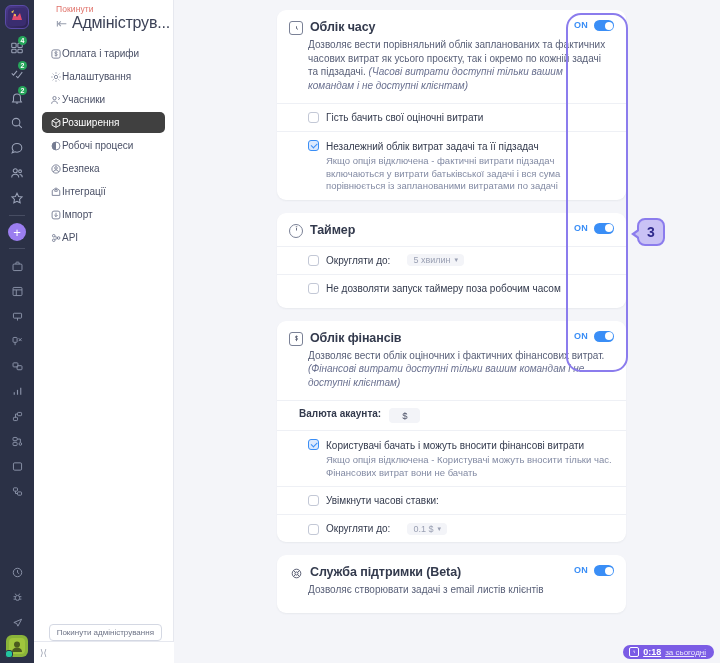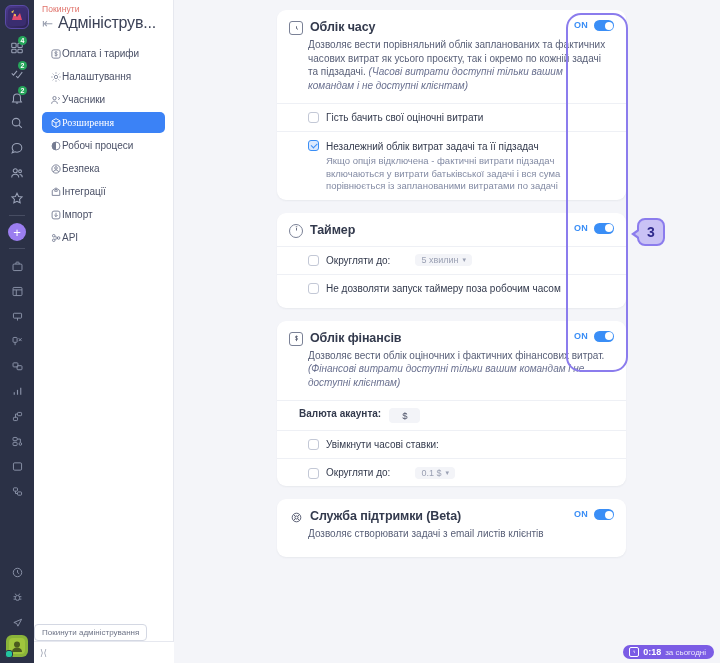--- a/index.html
+++ b/index.html
@@ -52,36 +52,36 @@
   .rail-avatar::after{
     content:"";position:absolute;left:-1px;bottom:-1px;width:6px;height:6px;
     border-radius:3px;background:#22c5a0;border:1px solid #2b3146;
   }
 
   
   #sidebar{
     position:absolute;left:34px;top:0;width:140px;height:663px;
     background:#fff;border-right:1px solid #e6e8ef;
   }
-  .sb-top{padding:4px 0 2px 8px;}
+  .sb-top{padding:4px 0 2px 22px;}
   .sb-leave{color:#e0726a;font-size:8.5px;letter-spacing:.1px;}
   .sb-title-row{display:flex;align-items:center;gap:5px;margin-top:0px;}
   .sb-back{color:#9aa0b0;font-size:13px;line-height:1;}
   .sb-title{font-size:16px;color:#3c4257;font-weight:400;letter-spacing:-.2px;}
   .sb-menu{margin-top:9px;padding:0 8px;}
   .sb-item{
     display:flex;align-items:center;height:21px;
     padding:0 7px;border-radius:5px;margin-bottom:2px;
     color:#4a5066;font-size:10px;cursor:pointer;
   }
   .sb-item .sb-ico{width:13px;height:13px;display:flex;align-items:center;justify-content:center;color:#757c92;flex:0 0 13px}
-  .sb-item.active{background:#3b82f6;color:#fff;font-family:Liberation Serif, serif;}
+  .sb-item.active{background:#404040;color:#fff;}
   .sb-item.active .sb-ico{color:#fff;}
   .sb-bottom{
-    position:absolute;bottom:22px;left:0;width:128px;text-align:left;text-decoration:underline;
+    position:absolute;bottom:22px;left:0;width:128px;text-align:right;text-decoration:underline;
   }
   .leave-admin-btn{
     display:inline-block;border:1px solid #d4d8e3;border-radius:4px;
     background:#fff;color:#6d7governmental;color:#6e7487;font-size:8px;
     padding:3px 7px;cursor:pointer;
   }
   .sb-footbar{
     position:absolute;left:34px;bottom:0;width:140px;height:22px;
     border-top:1px solid #e6e8ef;background:#fff;
     display:flex;align-items:center;padding-left:6px;color:#9aa0b0;font-size:9px;
@@ -140,21 +140,21 @@
   .cb.checked::after{
     content:"";width:5px;height:2.5px;border-left:1.4px solid #3a8ef6;
     border-bottom:1.4px solid #3a8ef6;transform:rotate(-45deg);margin-top:-1px;
   }
   .row-label{font-size:10px;color:#333a4d;font-weight:normal;line-height:13px;}
   .row-sub{
     color:#828aa3;font-size:9.5px;line-height:12.5px;margin-top:2px;font-weight:normal;
   }
   .dd{
     display:inline-flex;align-items:center;gap:4px;background:#f3f4f8;
-    border-radius:4px;padding:1px 6px;color:#9aa0b3;font-size:9px;margin-left:18px;
+    border-radius:4px;padding:1px 6px;color:#9aa0b3;font-size:9px;margin-left:10px;
     cursor:pointer;
   }
   .dd .chev{font-size:7px;}
   .pill{
     display:inline-block;background:#f3f4f8;border-radius:4px;
     padding:2px 13px;color:#4a5066;font-size:9.5px;margin-left:8px;cursor:pointer;
   }
   .inline-row{
     border-top:1px solid #eef0f5;padding:7px 13px 7px 31px;
     display:flex;align-items:flex-start;
@@ -182,20 +182,21 @@
     border-top:3px solid transparent;border-bottom:3px solid transparent;
     border-right:4px solid #c9c2f5;
   }
 
   
   .timer-badge{
     position:absolute;right:6px;bottom:4px;
     background:#7b5ce5;color:#fff;border-radius:9px;
     padding:2px 8px 2px 6px;display:flex;align-items:center;gap:4px;
     font-size:9px;
+    text-decoration:underline;
   }
   .timer-badge .tclock{
     width:10px;height:10px;border:1px solid #fff;border-radius:2px;
     display:flex;align-items:center;justify-content:center;font-size:6px;
   }
   .timer-time{font-weight:bold;}
   .timer-sub{font-size:8px;opacity:.85;}
 </style>
 </head>
 <body>
@@ -534,20 +535,27 @@
           <span class="on-label">ON</span>
           <span class="switch"></span>
         </span>
       </div>
       <div class="card-desc">
         <span>Дозволяє вести облік оціночних і фактичних фінансових витрат. </span><i>(Фінансові витрати доступні тільки вашим командам і не доступні клієнтам)</i>
       </div>
       <div class="inline-row" style="padding-left:22px">
         <span class="inline-lbl">Валюта акаунта:</span>
         <span class="pill">$</span>
+      </div>
+      <div class="row">
+        <span class="cb checked"></span>
+        <span>
+          <span class="row-label">Користувачі бачать і можуть вносити фінансові витрати</span>
+          <div class="row-sub">Якщо опція відключена - Користувачі можуть вносити тільки час. Фінансових витрат вони не бачать</div>
+        </span>
       </div>
       <div class="row">
         <span class="cb"></span>
         <span class="row-label">Увімкнути часові ставки:</span>
       </div>
       <div class="row" style="align-items:center">
         <span class="cb"></span>
         <span class="row-label">Округляти до:</span>
         <span class="dd">
           <span>0.1 $</span>

